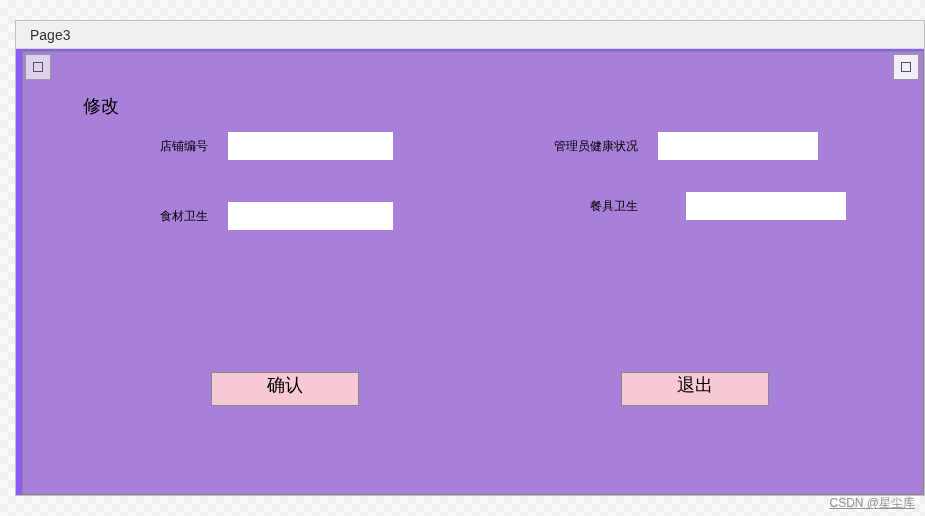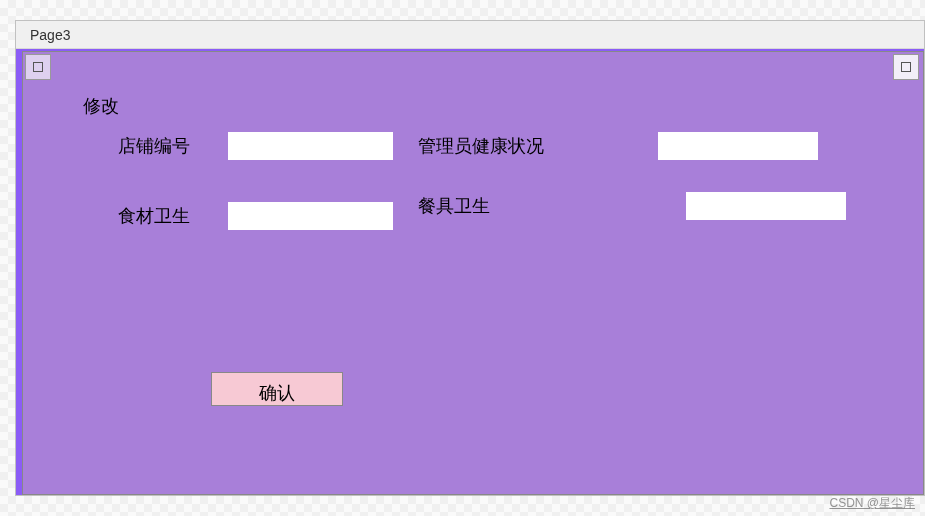--- a/index.html
+++ b/index.html
@@ -70,23 +70,23 @@
       font-size: 18px;
       color: #000;
       margin-left: 20px;
     }
     .form-row {
       position: absolute;
       display: flex;
       align-items: center;
     }
     .label {
-      font-size: 18px;
+      font-size: 12px;
       color: #000;
-      text-align: left;
+      text-align: right;
       white-space: nowrap;
     }
     .input {
       background: #fff;
       border: none;
       height: 28px;
       font-size: 16px;
       padding: 0 4px;
     }
     
@@ -97,29 +97,29 @@
     .row-shop .input, .row-food .input, .row-env .input { width: 165px; }
     
     .row-mgr    { left: 395px; top: 80px; }
     .row-dish   { left: 395px; top: 140px; gap: 28px; }
     .row-mgr .label  { width: 220px; margin-right: 20px; }
     .row-dish .label { width: 220px; margin-right: 20px; }
     .row-mgr .input, .row-dish .input { width: 160px; }
     
     .btn {
       position: absolute;
-      width: 132px;
+      width: 148px;
       height: 34px;
       background: #f7c9d4;
       border: 1px solid #888;
       font-size: 18px;
       color: #000;
       cursor: pointer;
       display: flex;
-      align-items: flex-end;
+      align-items: flex-start;
       justify-content: center;
       font-family: inherit;
     }
     .btn-confirm { left: 188px; top: 320px; }
     .btn-exit    { left: 598px; top: 320px; }
     .watermark {
       position: absolute;
       right: 10px;
       bottom: 4px;
       font-size: 12px;
@@ -162,16 +162,19 @@
     </div>
 
     <div class="form-row row-dish">
       <span class="label">餐具卫生</span>
       <input class="input" value="" style="">
     </div>
 
     <button class="btn btn-confirm">
       <span>确认</span>
     </button>
+    <button class="btn btn-exit">
+      <span>退出</span>
+    </button>
   </div>
 </div>
 
 <div class="watermark">CSDN @星尘库</div>
 
 </body></html>

